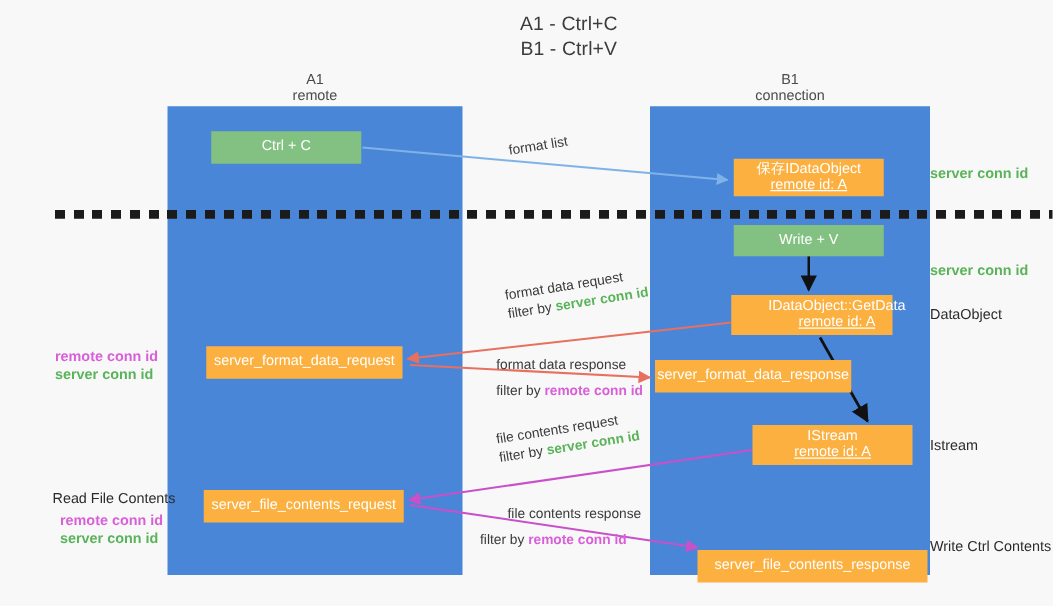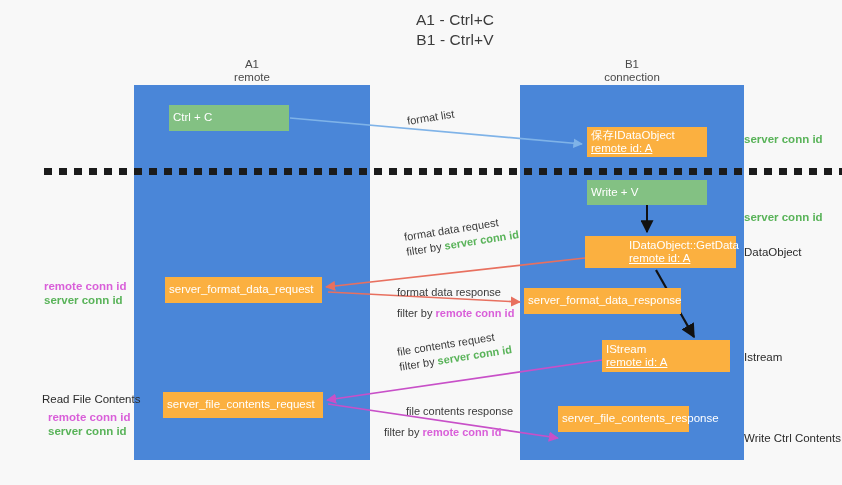--- a/index.html
+++ b/index.html
@@ -64,21 +64,21 @@
       #1b1b1b 0px, #1b1b1b 8px,
       rgba(0,0,0,0) 8px, rgba(0,0,0,0) 15px
     );
   }
 
   
   .node {
     box-sizing: border-box;
     display: flex;
     flex-direction: column;
-    align-items: flex-start;
+    align-items: center;
     justify-content: center;
     text-align: center;
     color: #ffffff;
     font-size: 11.5px;
     line-height: 13.5px;
     padding: 2px 4px;
   }
   .node.green  { background: #83c183; }
   .node.orange { background: #fbb040; }
   .node .l2 { font-weight: normal; text-decoration: underline; }
@@ -172,21 +172,21 @@
 
   <div class="abs node orange" style="left:553px; top:127px; width:120px; height:30px;">
     <div>保存IDataObject</div>
     <div class="l2">remote id: A</div>
   </div>
 
   <div class="abs node green" style="left:553px; top:180px; width:120px; height:25px;">
     <div>Write + V</div>
   </div>
 
-  <div class="abs node orange" style="left:551px; top:236px; width:151px; height:32px;padding-left:44px;">
+  <div class="abs node orange" style="left:551px; top:236px; width:129px; height:32px;padding-left:44px;">
     <div>IDataObject::GetData</div>
     <div class="l2">remote id: A</div>
   </div>
 
   <div class="abs node orange" style="left:131px; top:277px; width:157px; height:26px;">
     <div>server_format_data_request</div>
   </div>
 
   <div class="abs node orange" style="left:490px; top:288px; width:157px; height:26px;">
     <div>server_format_data_response</div>
@@ -194,21 +194,21 @@
 
   <div class="abs node orange" style="left:568px; top:340px; width:128px; height:32px;">
     <div>IStream</div>
     <div class="l2">remote id: A</div>
   </div>
 
   <div class="abs node orange" style="left:129px; top:392px; width:160px; height:26px;">
     <div>server_file_contents_request</div>
   </div>
 
-  <div class="abs node orange" style="left:524px; top:406px; width:131px; height:26px;">
+  <div class="abs node orange" style="left:524px; top:440px; width:184px; height:26px;">
     <div>server_file_contents_response</div>
   </div>
 
   <div class="abs side-label lbl-green" style="left:710px; top:132px;">server conn id</div>
 
   <div class="abs side-label lbl-green" style="left:710px; top:210px;">server conn id</div>
 
   <div class="abs side-label lbl-black" style="left:710px; top:245px;">DataObject</div>
 
   <div class="abs side-label lbl-black" style="left:710px; top:350px;">Istream</div>

